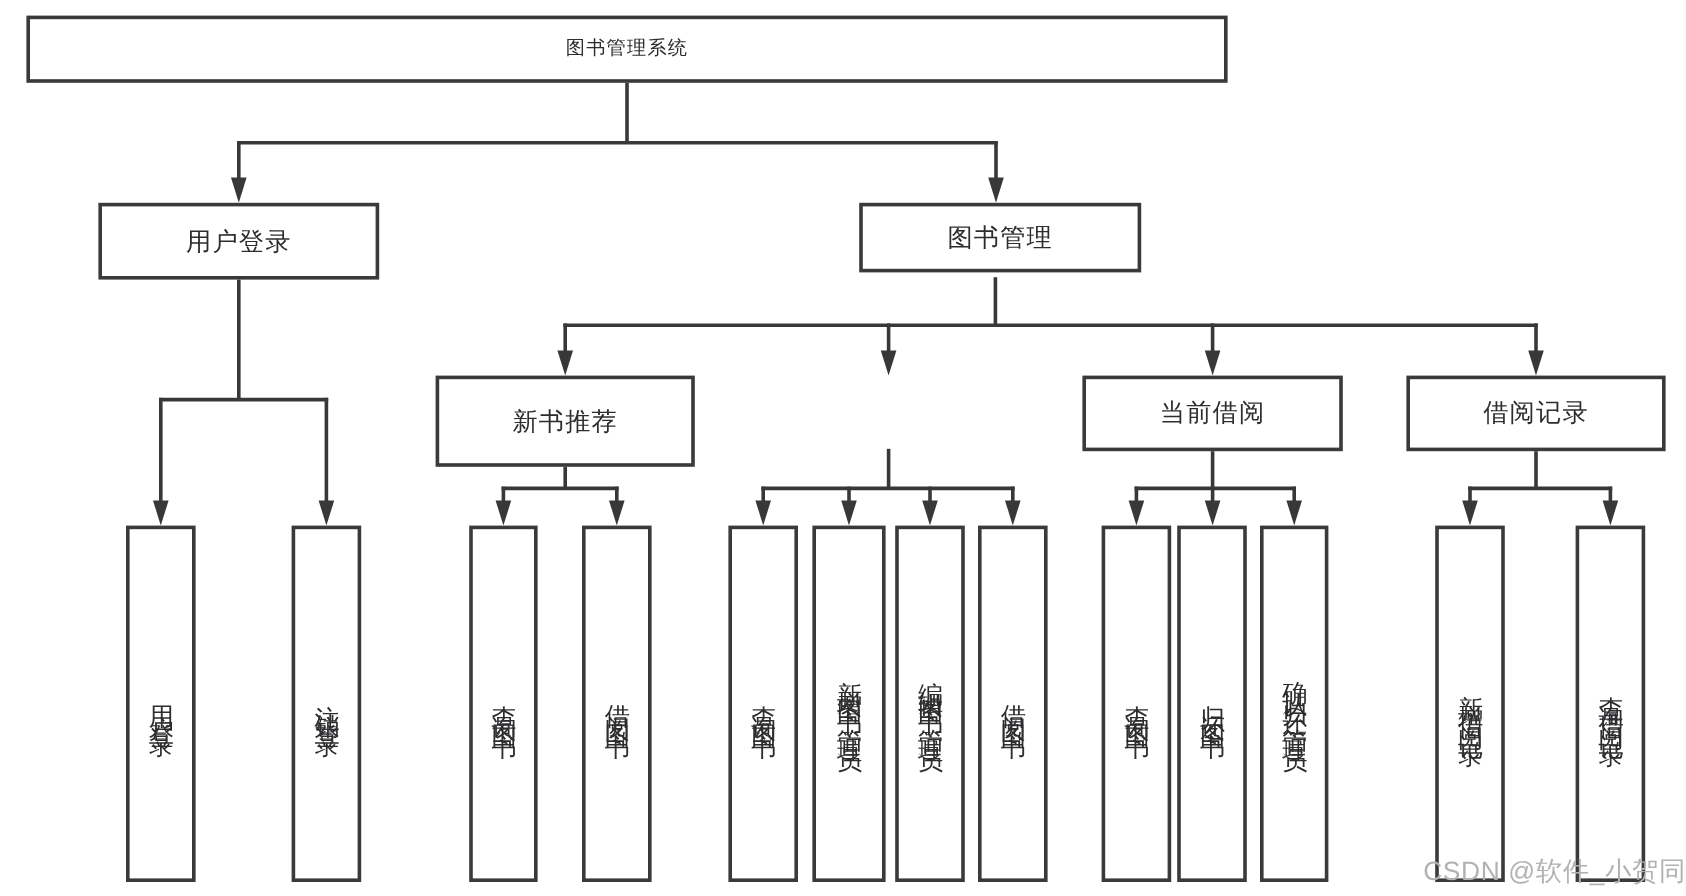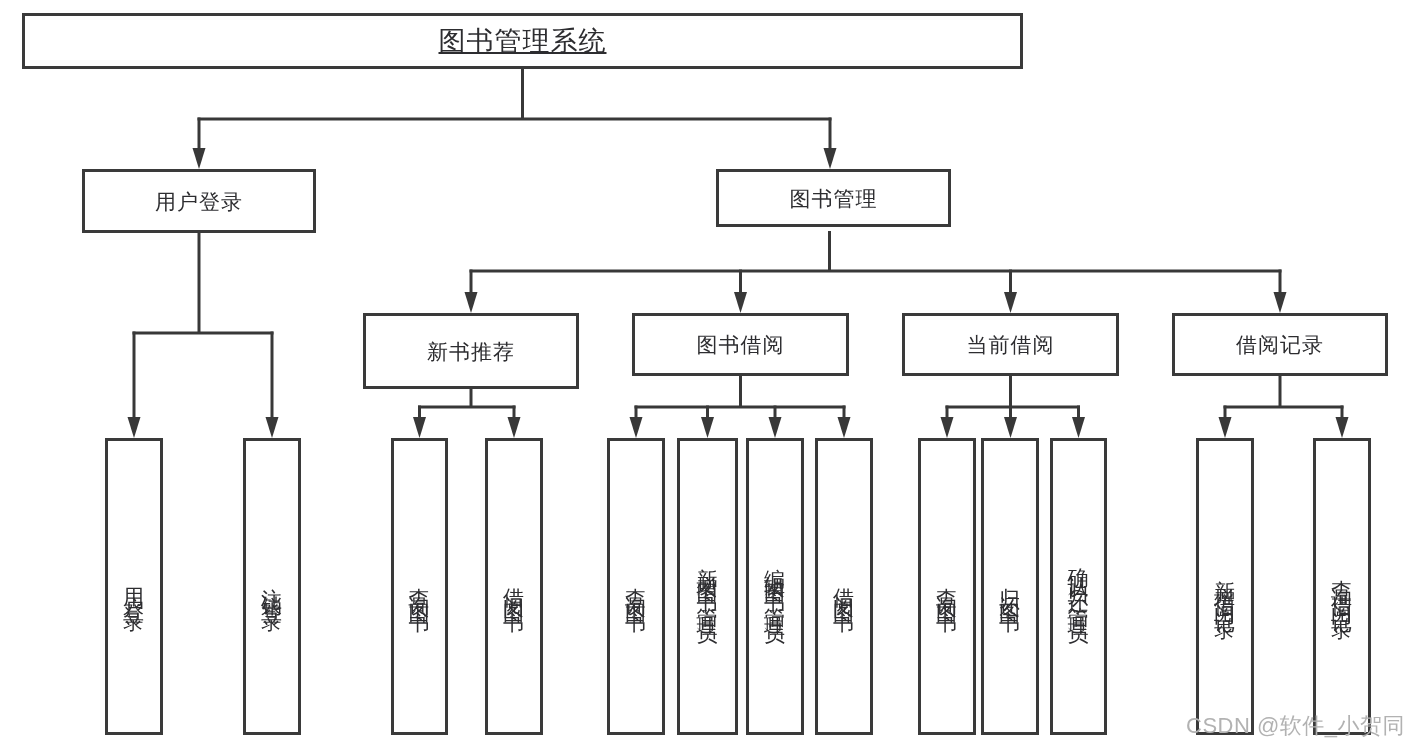--- a/index.html
+++ b/index.html
@@ -16,21 +16,21 @@
     box-sizing:border-box;
     border:3px solid #3a3a3a;
     background:#ffffff;
     display:flex;
     align-items:center;
     justify-content:center;
     color:#2d2d30;
     text-align:center;
   }
   .hbox{font-size:21px;letter-spacing:1px;line-height:1;}
-  .root{font-size:27px;text-decoration:underline;}
+  .root{font-size:16px;}
   .vbox{
     writing-mode:vertical-rl;
     text-orientation:mixed;
     font-size:21px;
     letter-spacing:8px;
     line-height:1;
     padding:6px 0;
   }
   #watermark{
     position:absolute;
@@ -112,21 +112,20 @@
       <polygon points="1335.5,417 1348.5,417 1342,438"></polygon>
     </g>
   </svg>
 
   <div class="box hbox root" style="left:22px;top:13px;width:1001px;height:56px;">图书管理系统</div>
 
   <div class="box hbox" style="left:82px;top:169px;width:234px;height:64px;">用户登录</div>
   <div class="box hbox" style="left:716px;top:169px;width:235px;height:58px;">图书管理</div>
 
   <div class="box hbox" style="left:363px;top:313px;width:216px;height:76px;">新书推荐</div>
-  <div class="box hbox" style="left:632px;top:313px;width:217px;height:63px;">图书借阅</div>
   <div class="box hbox" style="left:902px;top:313px;width:217px;height:63px;">当前借阅</div>
   <div class="box hbox" style="left:1172px;top:313px;width:216px;height:63px;">借阅记录</div>
 
   <div class="box vbox" style="left:105px;top:438px;width:58px;height:297px;">用户登录</div>
   <div class="box vbox" style="left:243px;top:438px;width:58px;height:297px;">注销登录</div>
 
   <div class="box vbox" style="left:391px;top:438px;width:57px;height:297px;">查询图书</div>
   <div class="box vbox" style="left:485px;top:438px;width:58px;height:297px;">借阅图书</div>
 
   <div class="box vbox" style="left:607px;top:438px;width:58px;height:297px;">查询图书</div>

